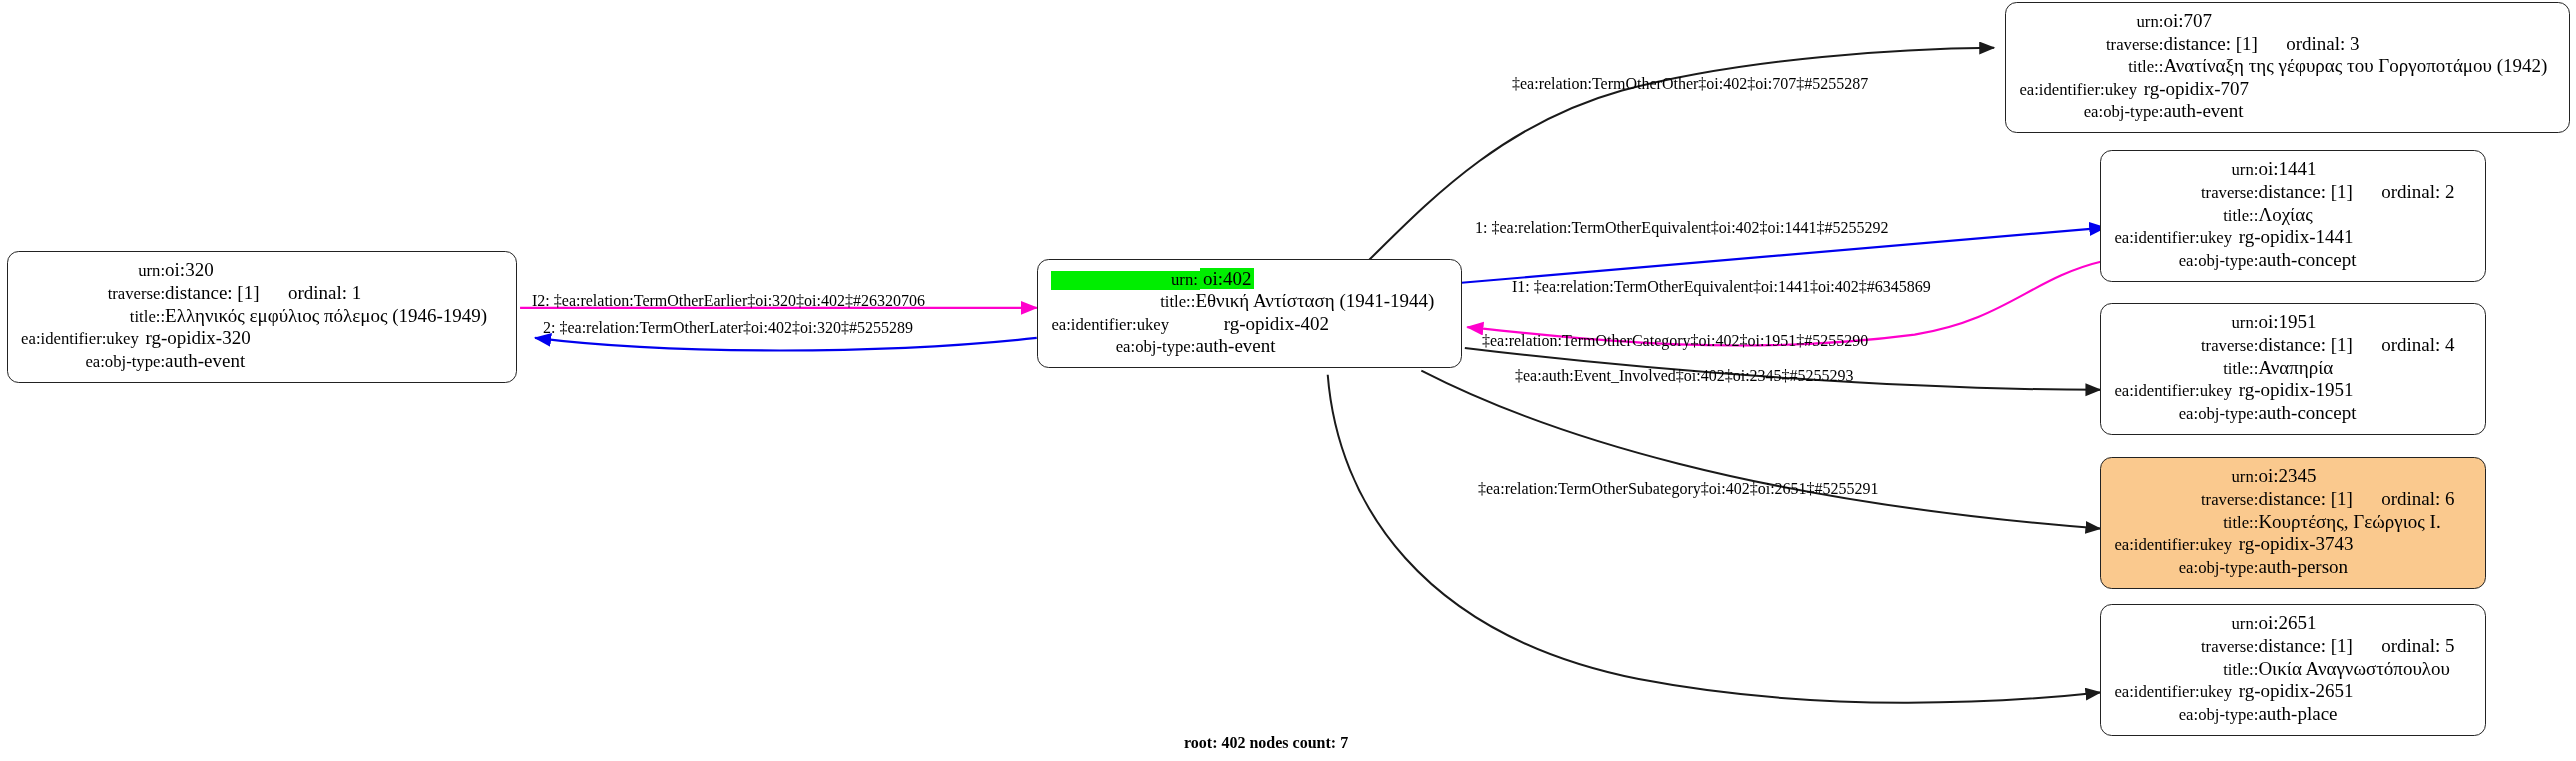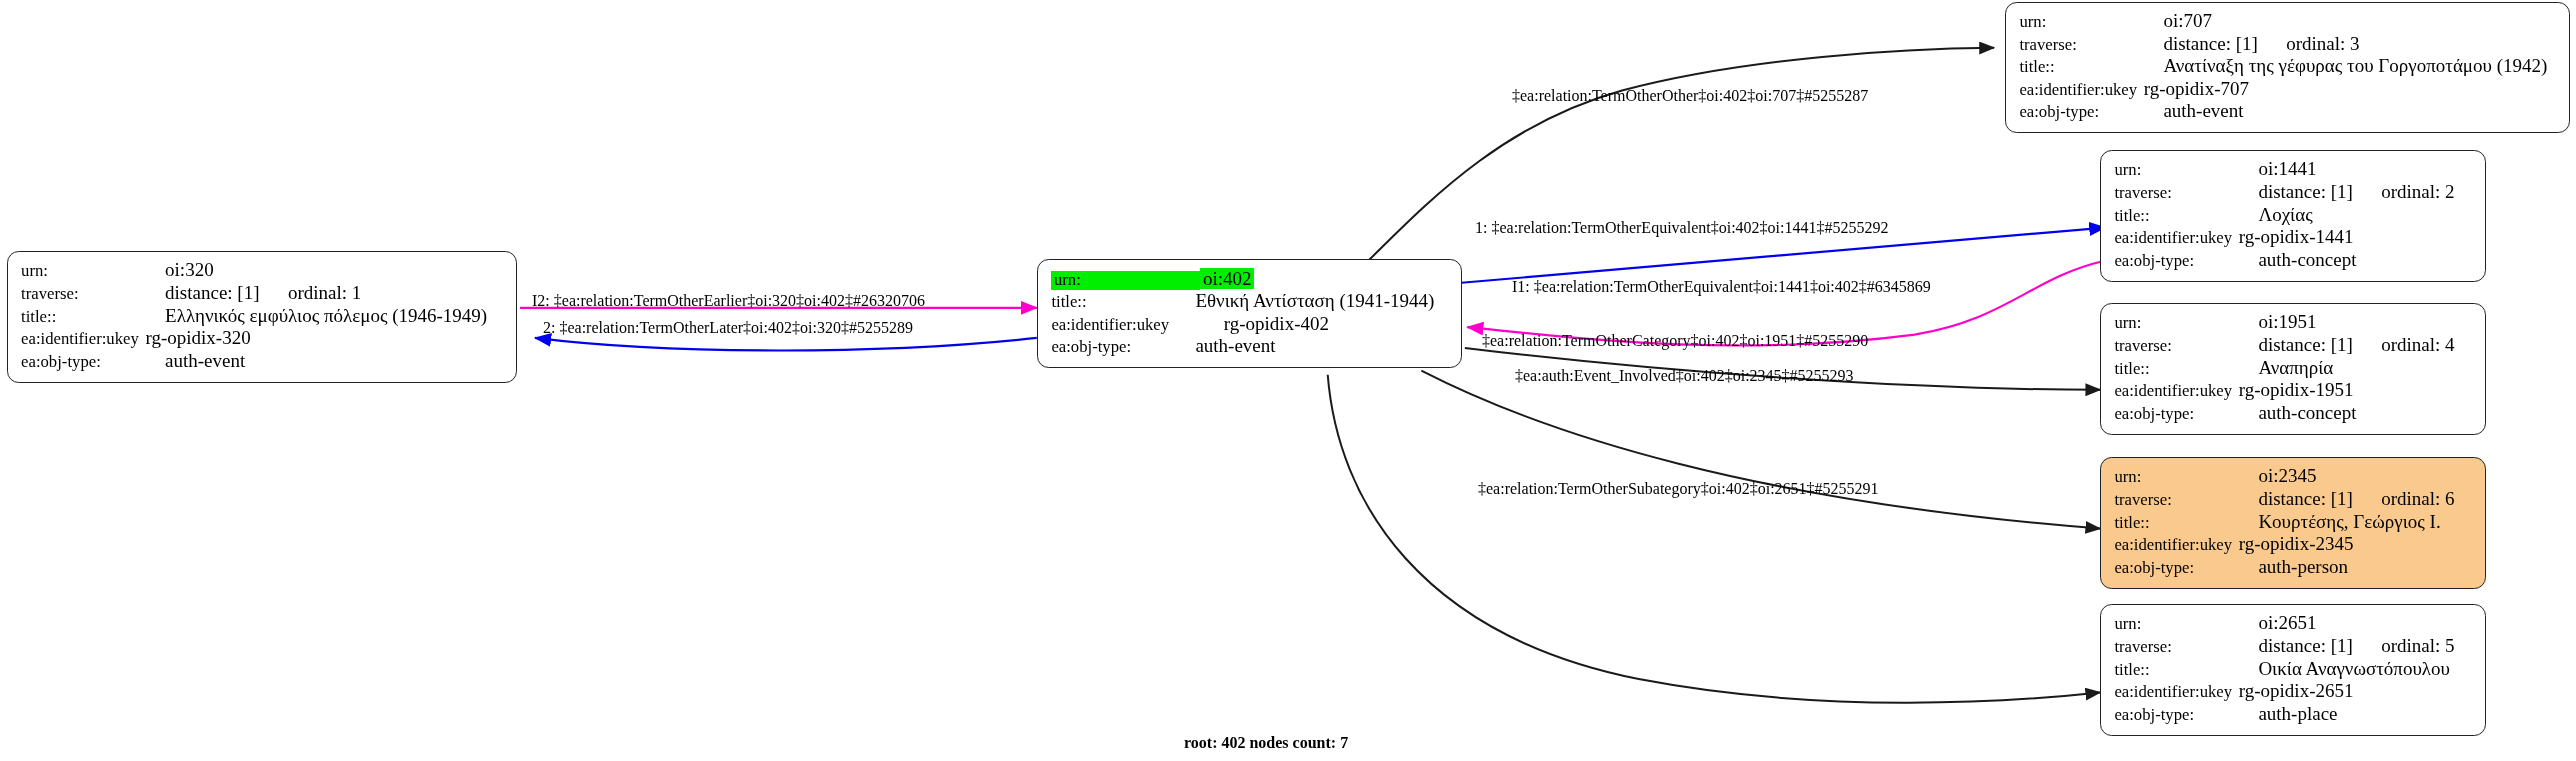--- a/index.html
+++ b/index.html
@@ -2,21 +2,21 @@
 <html style="font-size:13.4px"><head>
 <meta charset="utf-8">
 <style>
   html,body{margin:0;padding:0;background:#ffffff;}
   body{width:2576px;height:762px;position:relative;overflow:hidden;
        font-family:"Liberation Serif","DejaVu Serif",serif;color:#000;}
   #canvas{position:absolute;left:0;top:0;width:2576px;height:762px;}
   svg.edges{position:absolute;left:0;top:0;width:2576px;height:762px;pointer-events:none;}
 
   .node{position:absolute;box-sizing:border-box;border:1.3px solid #222;
-        border-radius:11.7px;background:#ffffff;padding:8.4px 11.7px 8.4px 13.4px;}
+        border-radius:11.7px;background:#ffffff;padding:8.4px 11.7px 8.4px 13.4px;text-align:right;}
   .node.person{background:#fac98e;}
   .row{display:flex;align-items:baseline;line-height:1.0;height:22.6px;}
   .k{flex:0 0 auto;font-size:16.7px;white-space:nowrap;}
   .v{font-size:19px;white-space:nowrap;}
   .kw{width:144px;}
   .row .ord{padding-left:28.4px;}
 
   
   .hl .k,.hl .v{background:#00ee00;padding:0.8px 2.5px;}
 
@@ -182,21 +182,21 @@
       <span class="k kw">traverse:</span>
       <span class="v">distance: [1]</span>
       <span class="v ord">ordinal: 6</span>
     </div>
     <div class="row">
       <span class="k kw">title::</span>
       <span class="v">Κουρτέσης, Γεώργιος Ι.</span>
     </div>
     <div class="row">
       <span class="k">ea:identifier:ukey</span>
-      <span class="v" style="padding-left:6.7px;">rg-opidix-2345</span>
+      <span class="v" style="padding-left:6.7px;">rg-opidix-3743</span>
     </div>
     <div class="row">
       <span class="k kw">ea:obj-type:</span>
       <span class="v">auth-person</span>
     </div>
   </div>
 
   <div class="node" style="left:2100px;top:604px;width:386px;">
     <div class="row">
       <span class="k kw">urn:</span>
@@ -218,21 +218,21 @@
     <div class="row">
       <span class="k kw">ea:obj-type:</span>
       <span class="v">auth-place</span>
     </div>
   </div>
 
   <div class="edge-label" style="left:532px;top:293px;">I2: ‡ea:relation:TermOtherEarlier‡oi:320‡oi:402‡#26320706</div>
 
   <div class="edge-label" style="left:543px;top:320px;">2: ‡ea:relation:TermOtherLater‡oi:402‡oi:320‡#5255289</div>
 
-  <div class="edge-label" style="left:1512px;top:88px;">‡ea:relation:TermOtherOther‡oi:402‡oi:707‡#5255287</div>
+  <div class="edge-label" style="left:1512px;top:76px;">‡ea:relation:TermOtherOther‡oi:402‡oi:707‡#5255287</div>
 
   <div class="edge-label" style="left:1475px;top:220px;">1: ‡ea:relation:TermOtherEquivalent‡oi:402‡oi:1441‡#5255292</div>
 
   <div class="edge-label" style="left:1512px;top:279px;">I1: ‡ea:relation:TermOtherEquivalent‡oi:1441‡oi:402‡#6345869</div>
 
   <div class="edge-label" style="left:1482px;top:333px;">‡ea:relation:TermOtherCategory‡oi:402‡oi:1951‡#5255290</div>
 
   <div class="edge-label" style="left:1515px;top:368px;">‡ea:auth:Event_Involved‡oi:402‡oi:2345‡#5255293</div>
 
   <div class="edge-label" style="left:1478px;top:481px;">‡ea:relation:TermOtherSubategory‡oi:402‡oi:2651‡#5255291</div>

